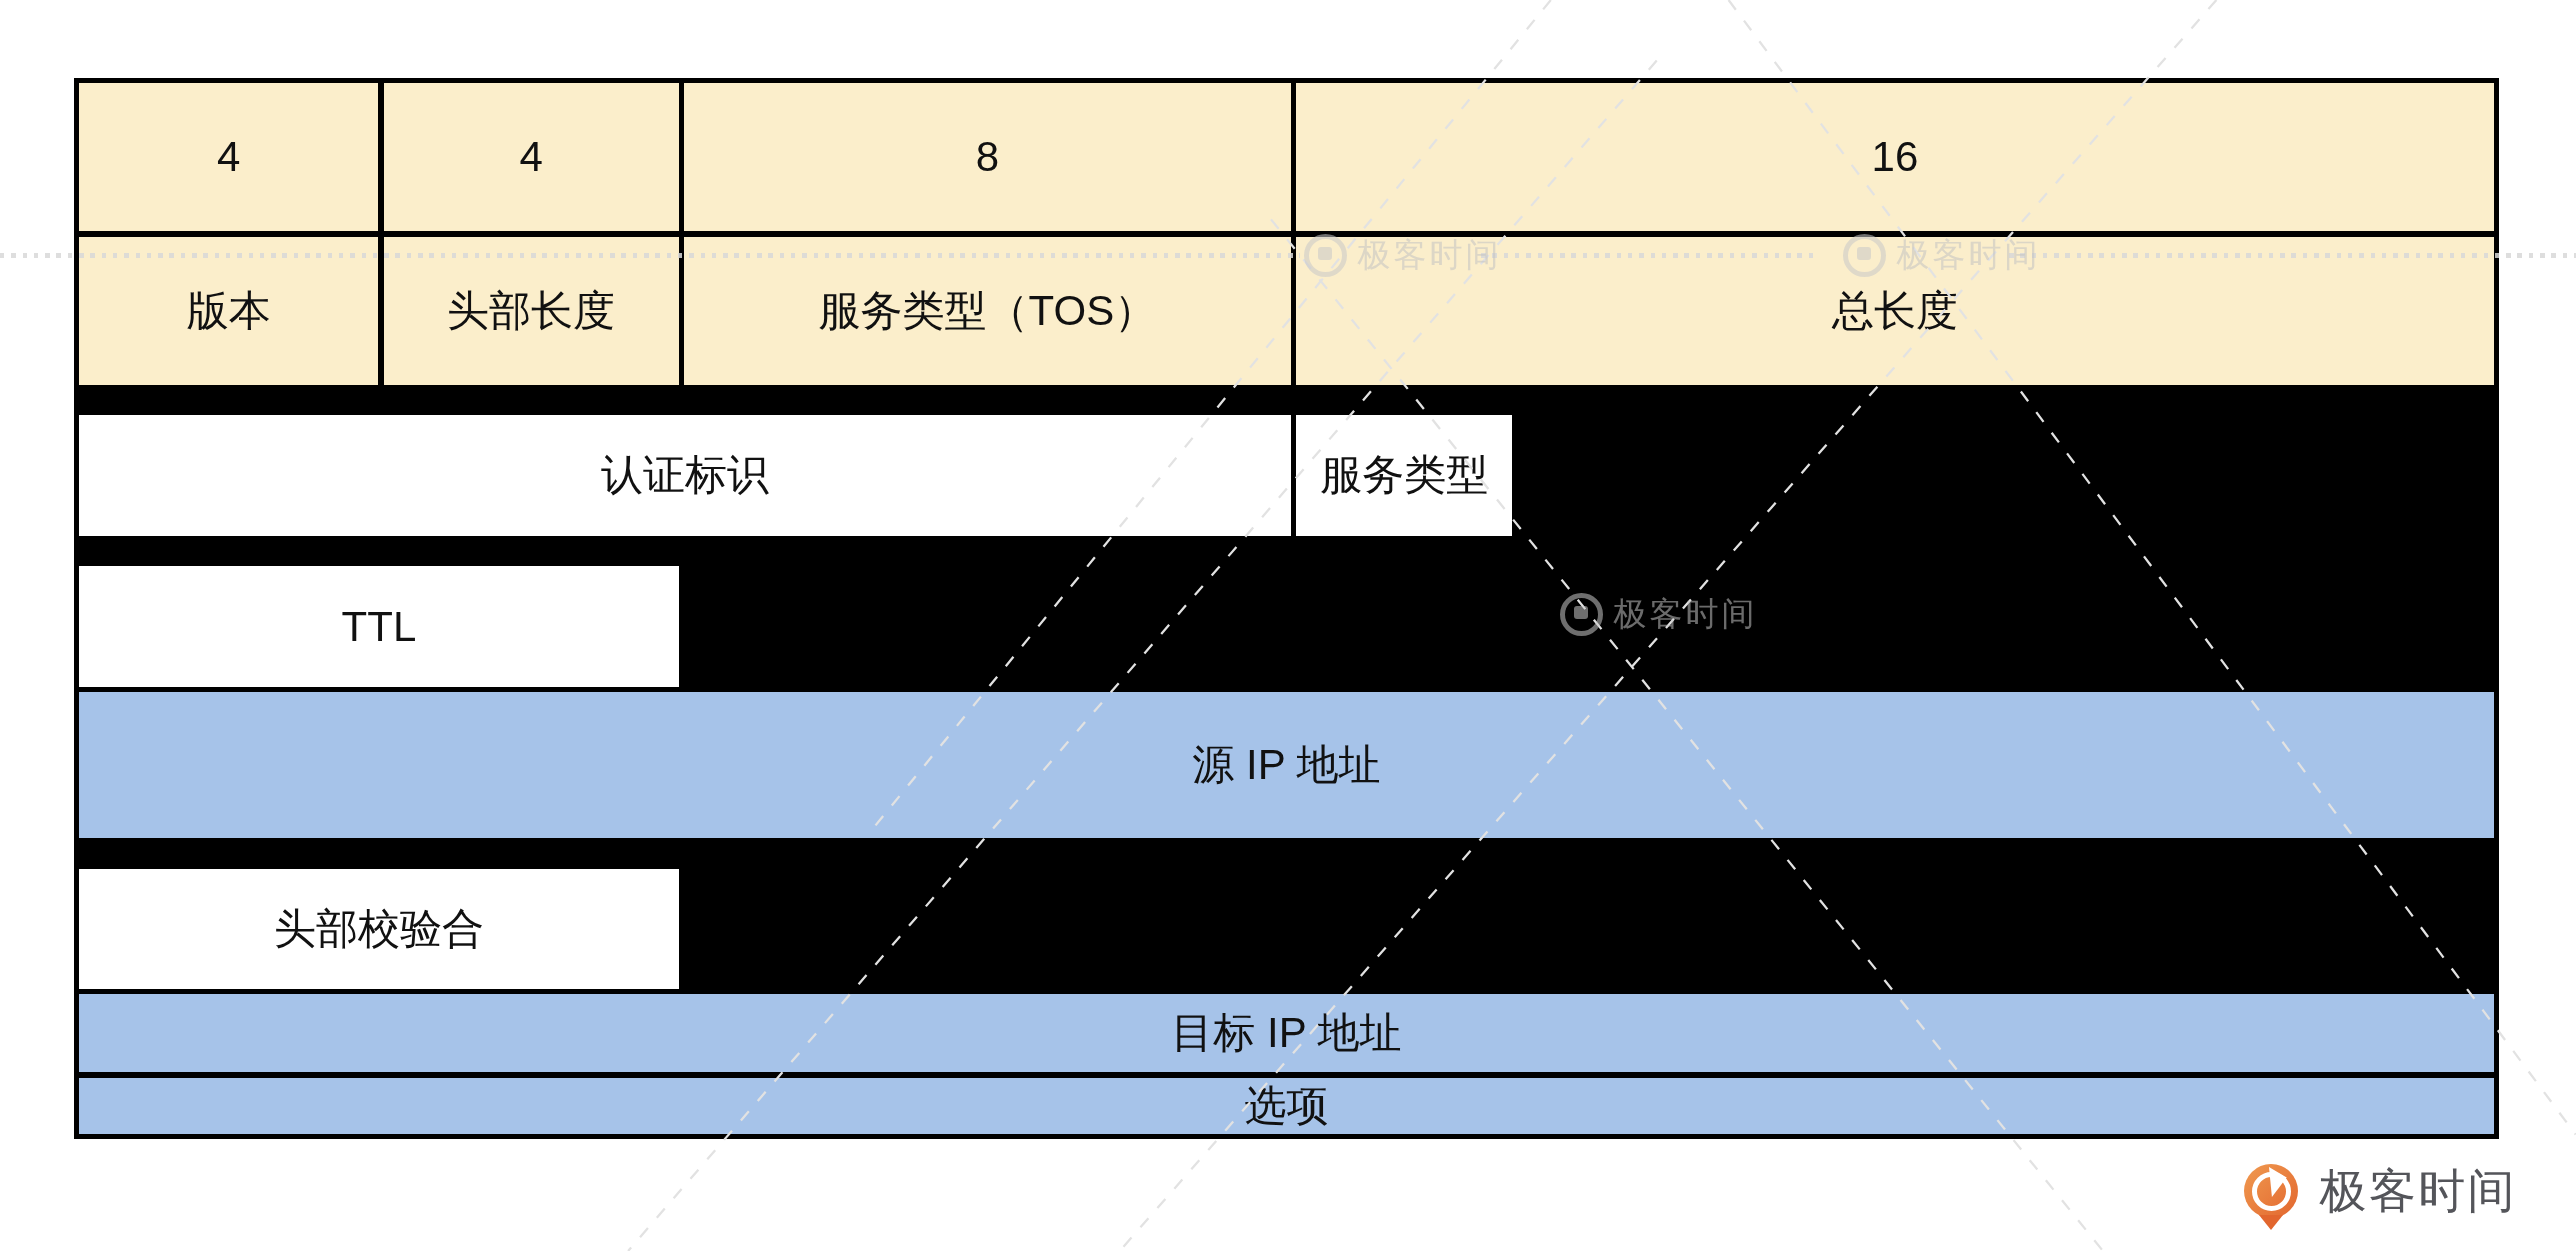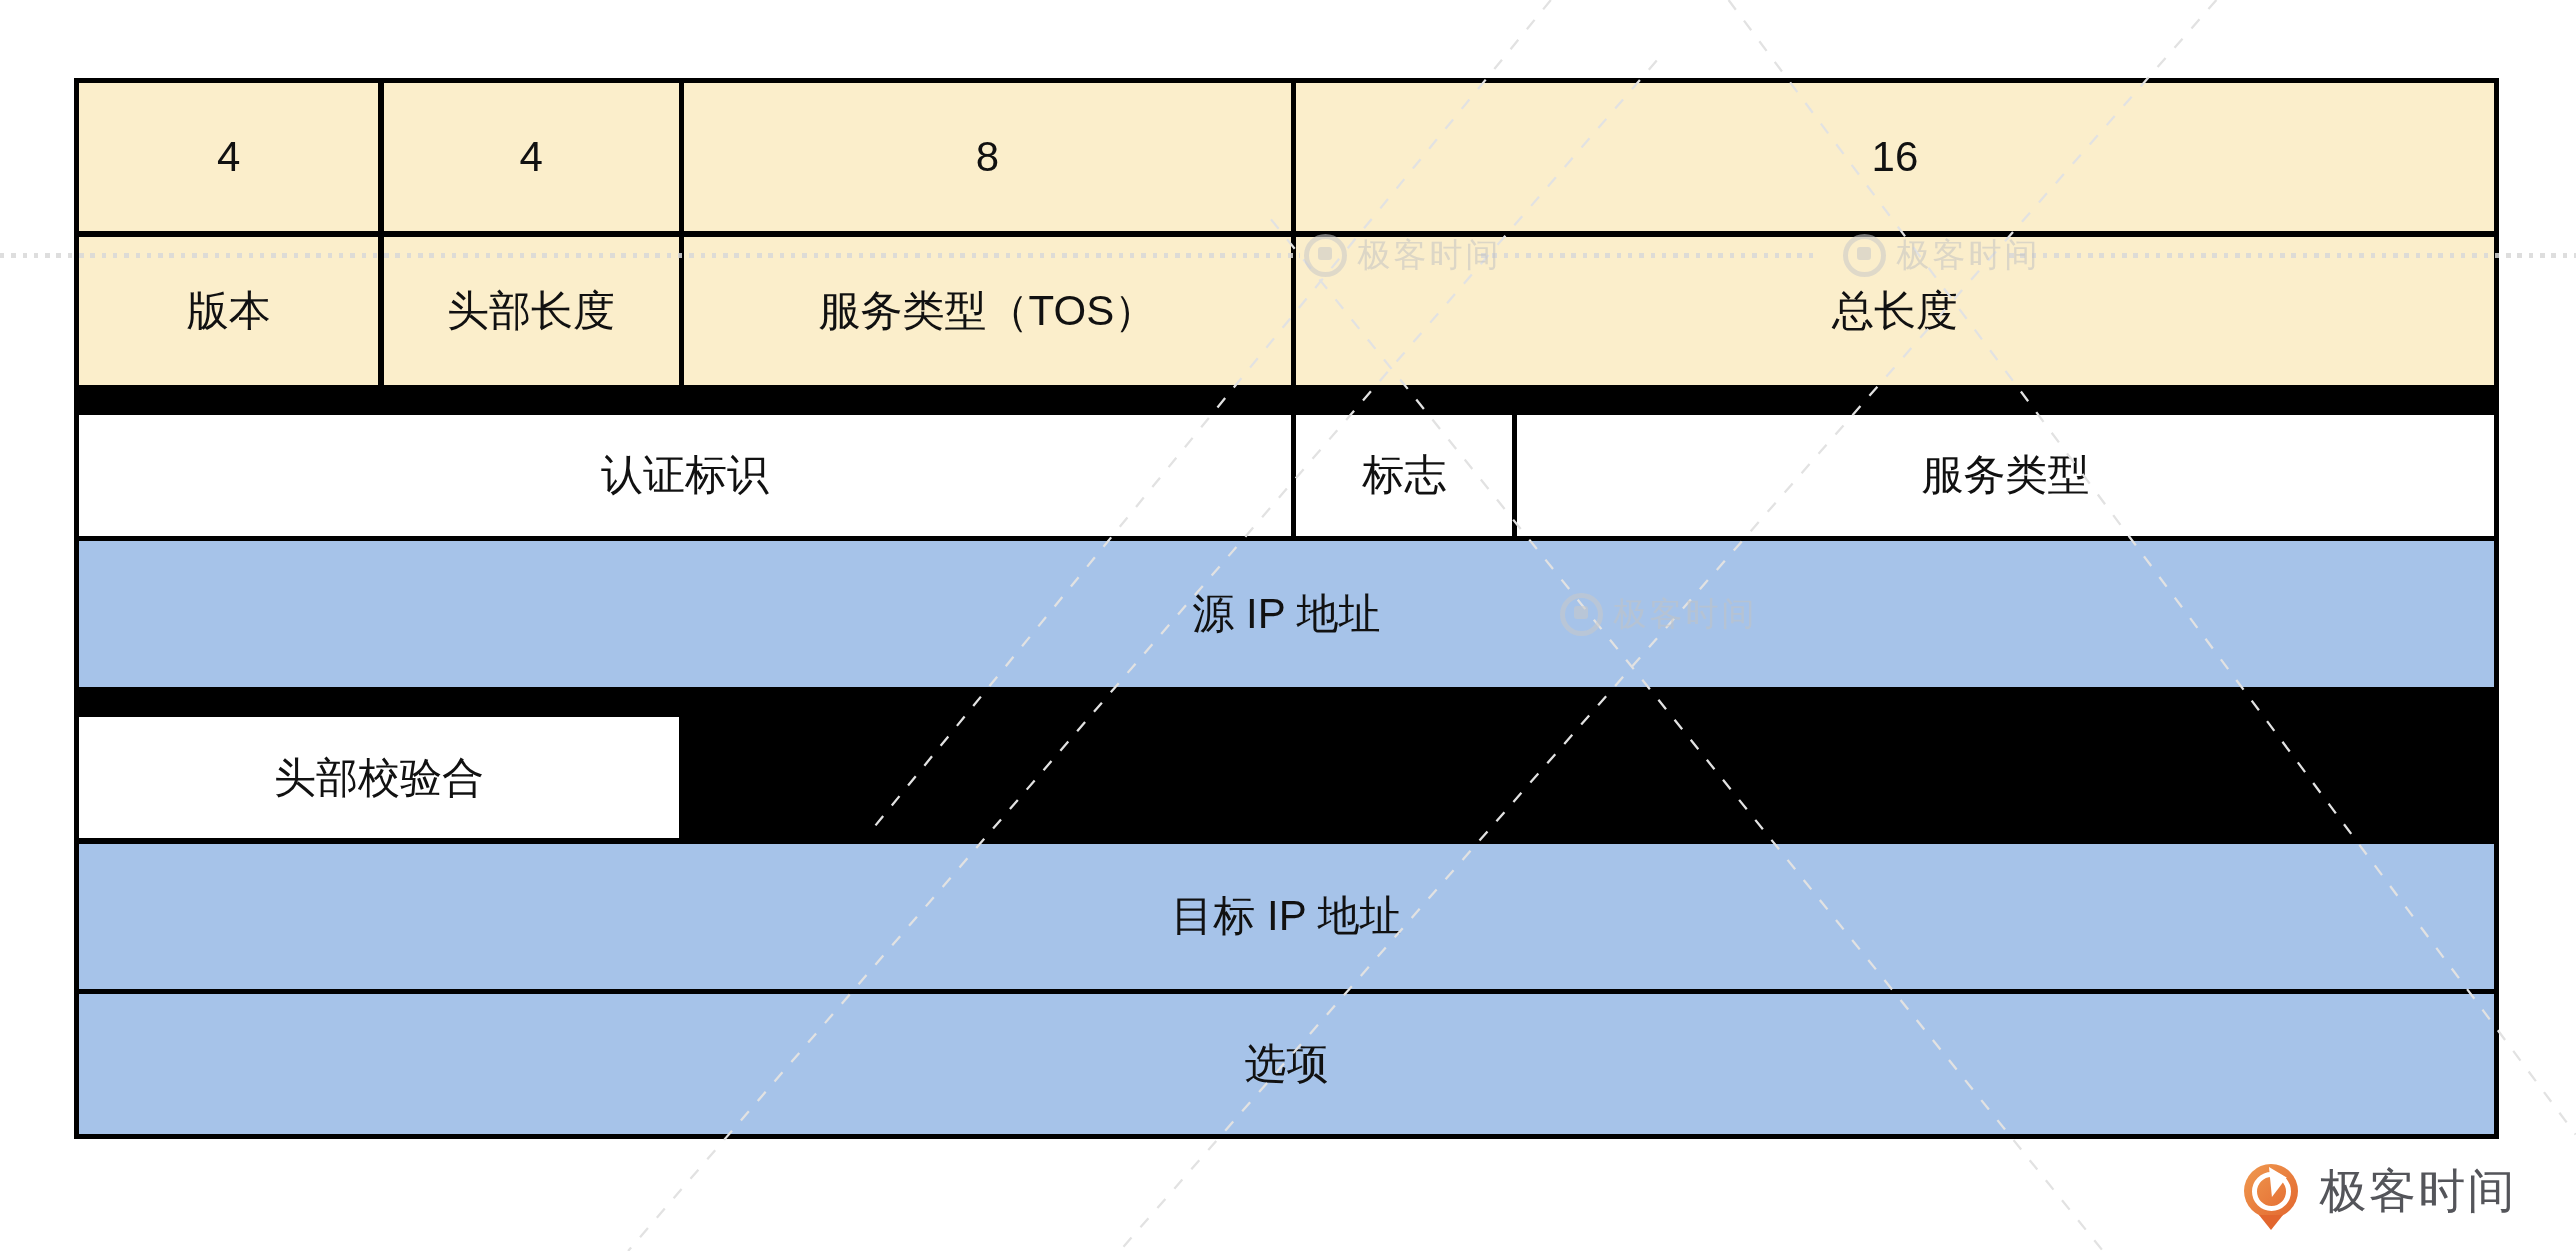--- a/index.html
+++ b/index.html
@@ -153,23 +153,23 @@
     <div class="cell bits">4</div>
     <div class="cell bits">8</div>
     <div class="cell bits span2">16</div>
 
     <div class="cell bits">版本</div>
     <div class="cell bits">头部长度</div>
     <div class="cell bits">服务类型（TOS）</div>
     <div class="cell bits span2">总长度</div>
 
     <div class="cell plain span3">认证标识</div>
-    <div class="cell plain">标志</div>
     <div class="cell plain">服务类型</div>
 
+    <div class="cell plain span2">TTL</div>
     <div class="cell addr span5">源 IP 地址</div>
 
     <div class="cell plain span2">头部校验合</div>
     <div class="cell addr span5">目标 IP 地址</div>
     <div class="cell addr span5">选项</div>
   </div>
 
   <svg class="diagonals" width="2576" height="1251" viewBox="0 0 3405 1654">
     <g stroke="#e2e2e2" stroke-width="3" stroke-dasharray="16 18" fill="none">
       <line x1="2050" y1="0" x2="1150" y2="1100"></line>

